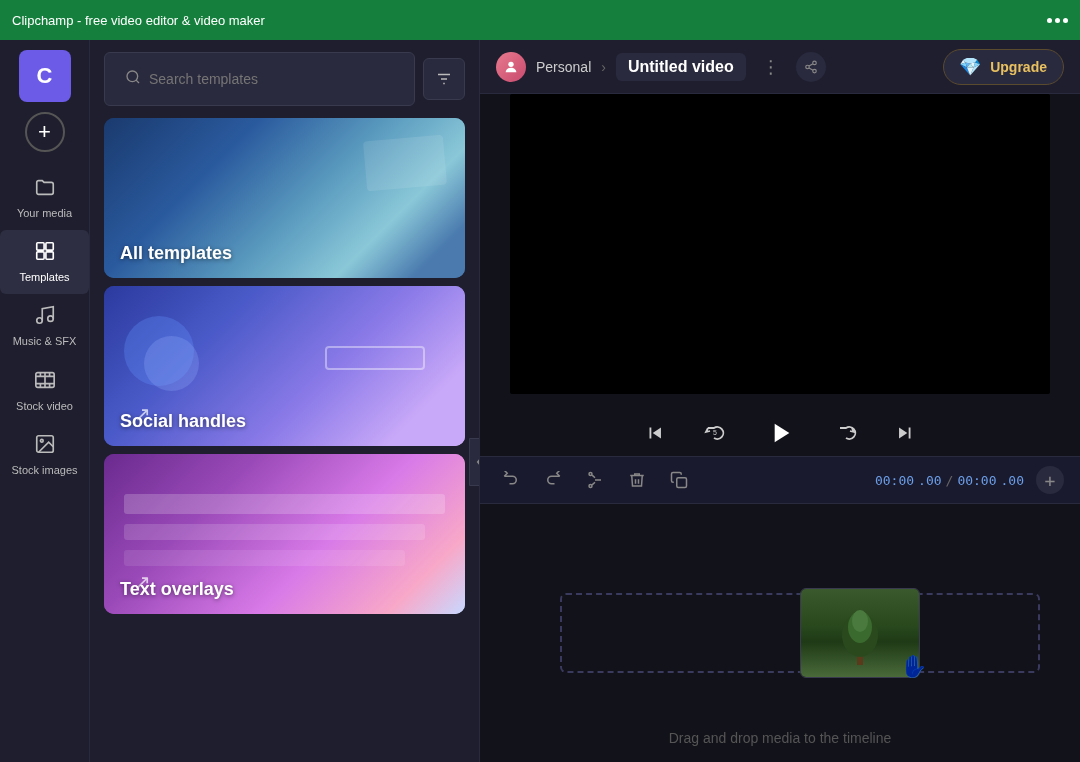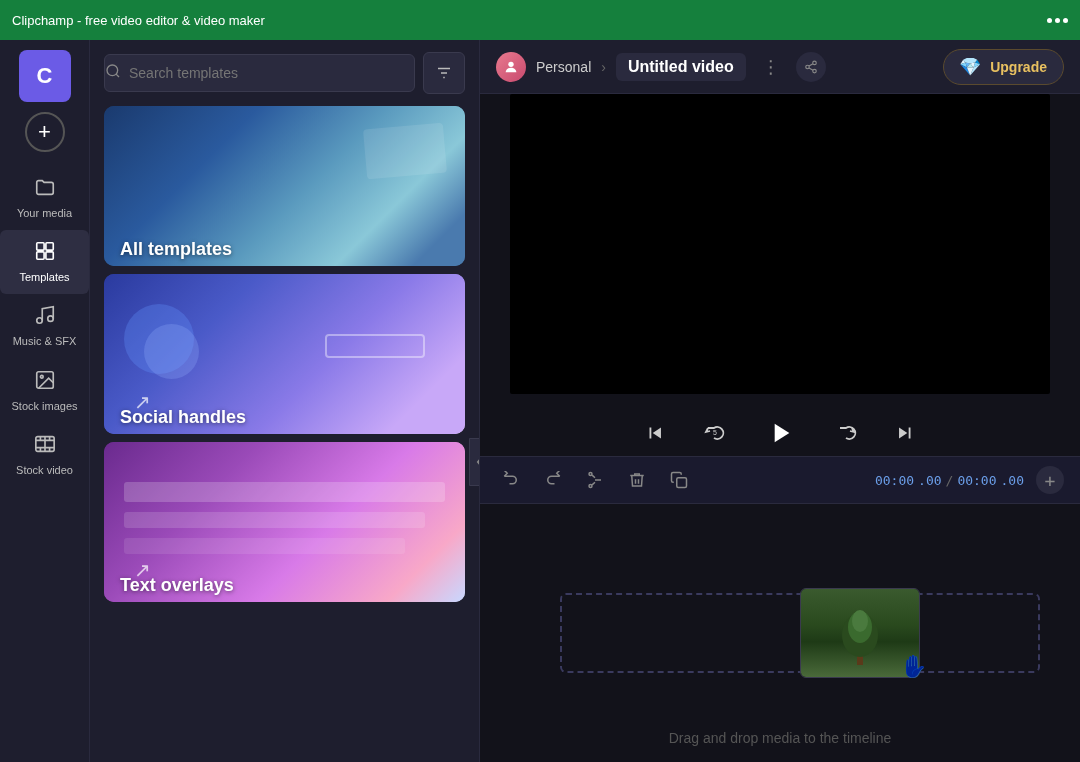--- a/index.html
+++ b/index.html
@@ -100,23 +100,23 @@
       padding: 12px 14px;
       flex-shrink: 0;
     }
     .search-input-wrap {
       flex: 1;
       background: #2a2a3e;
       border: 1px solid #3a3a4e;
       border-radius: 6px;
       display: flex;
       align-items: center;
-      padding: 0 0;
+      padding: 0 20px;
       gap: 8px;
-      height: 38px;
+      height: 54px;
     }
     .search-input-wrap input {
       background: transparent;
       border: none;
       outline: none;
       color: #bbb;
       font-size: 14px;
       flex: 1;
     }
     .search-icon { color: #888; font-size: 16px; }
@@ -154,21 +154,21 @@
       flex-shrink: 0;
     }
     .template-card-img {
       width: 100%;
       height: 160px;
       display: flex;
       align-items: flex-end;
     }
     .template-card-label {
       position: absolute;
-      bottom: 6px;
+      bottom: 14px;
       left: 16px;
       font-size: 18px;
       font-weight: 700;
       color: #fff;
       text-shadow: 0 1px 4px rgba(0,0,0,0.5);
     }
 
     
     .card-all {
       background: linear-gradient(135deg, #1a3a6e 0%, #2a5a8e 30%, #4a8aae 60%, #7ab8c8 80%, #3a6a9e 100%);
@@ -497,36 +497,36 @@
           <circle cx="6" cy="18" r="3"></circle>
           <circle cx="18" cy="16" r="3"></circle>
         </svg>
       </span>
       <span class="label">Music &amp; SFX</span>
     </div>
 
     <div class="sidebar-item">
       <span class="icon">
         <svg width="22" height="22" viewBox="0 0 24 24" fill="none" stroke="#bbb" stroke-width="1.8">
+          <rect x="2" y="4" width="20" height="16" rx="2"></rect>
+          <path d="M2 8h20M2 16h20M7 4v4M7 16v4M12 4v16M17 4v4M17 16v4"></path>
+        </svg>
+      </span>
+      <span class="label">Stock video</span>
+    </div>
+
+    <div class="sidebar-item">
+      <span class="icon">
+        <svg width="22" height="22" viewBox="0 0 24 24" fill="none" stroke="#bbb" stroke-width="1.8">
           <rect x="3" y="3" width="18" height="18" rx="2"></rect>
           <circle cx="8.5" cy="8.5" r="1.5"></circle>
           <path d="M21 15l-5-5L5 21"></path>
         </svg>
       </span>
       <span class="label">Stock images</span>
-    </div>
-
-    <div class="sidebar-item">
-      <span class="icon">
-        <svg width="22" height="22" viewBox="0 0 24 24" fill="none" stroke="#bbb" stroke-width="1.8">
-          <rect x="2" y="4" width="20" height="16" rx="2"></rect>
-          <path d="M2 8h20M2 16h20M7 4v4M7 16v4M12 4v16M17 4v4M17 16v4"></path>
-        </svg>
-      </span>
-      <span class="label">Stock video</span>
     </div>
   </div>
 
   <div class="templates-panel">
     <div class="search-bar">
       <div class="search-input-wrap">
         <span class="search-icon">
           <svg width="16" height="16" viewBox="0 0 24 24" fill="none" stroke="#888" stroke-width="2">
             <circle cx="11" cy="11" r="8"></circle>
             <path d="M21 21l-4.35-4.35"></path>

